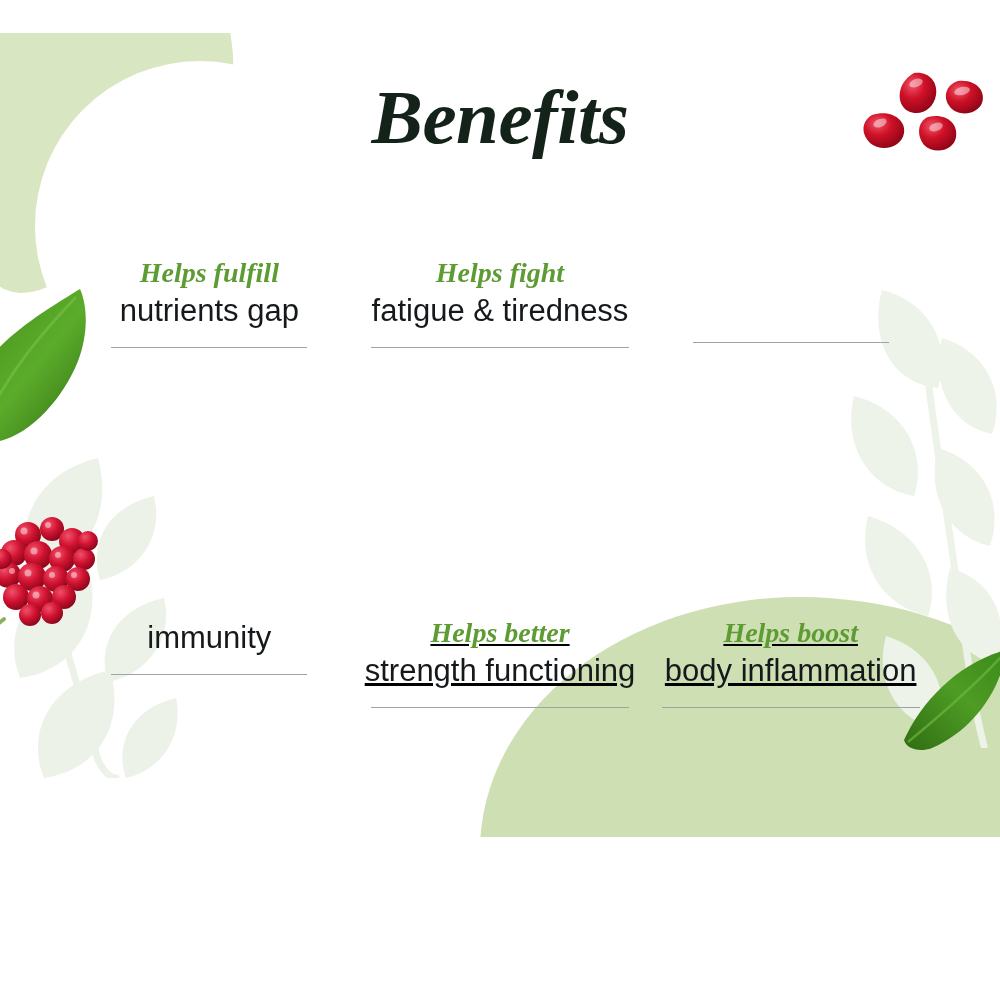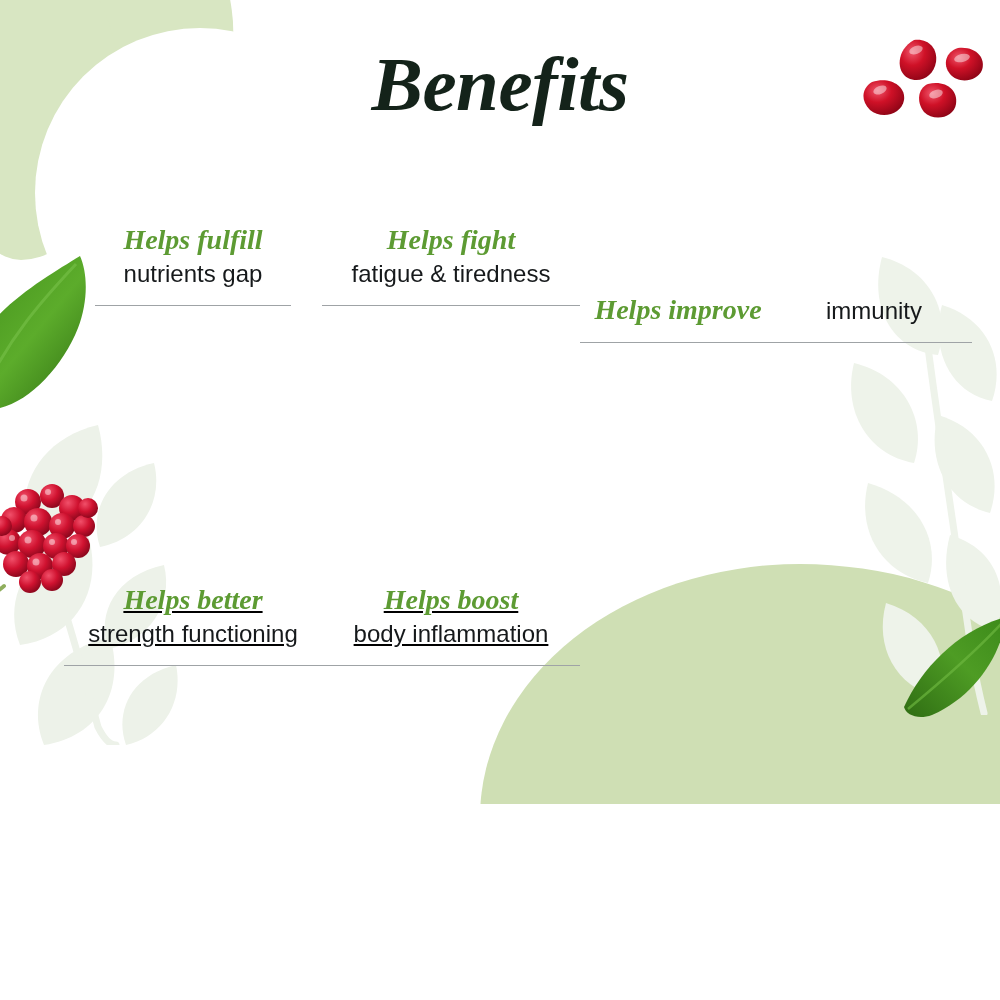--- a/index.html
+++ b/index.html
@@ -13,20 +13,21 @@
     font-family: "Liberation Sans", sans-serif;
     overflow: hidden;
   }
 
   #page {
     position: relative;
     width: 1000px;
     height: 804px;
     background: #ffffff;
     overflow: hidden;
+    margin-top: 33px;
   }
 
   
   .decor-layer {
     position: absolute;
     inset: 0;
     pointer-events: none;
   }
 
   
@@ -113,21 +114,21 @@
     color: #14231a;
     line-height: 1.05;
   }
 
   .benefits-grid {
     position: absolute;
     top: 205px;
     left: 64px;
     width: 872px;
     display: grid;
-    grid-template-columns: 1fr 1fr 1fr 1fr;
+    grid-template-columns: 1fr 1fr 1fr;
     grid-template-rows: 290px 290px 1fr;
     column-gap: 0px;
   }
 
   .benefit-item {
     display: flex;
     flex-direction: column;
     align-items: center;
     justify-content: flex-start;
   }
@@ -138,21 +139,21 @@
     font-weight: bold;
     font-size: 28px;
     color: #5d9b33;
     line-height: 1.18;
     white-space: nowrap;
   }
 
   .benefit-main {
     font-family: "Liberation Sans", sans-serif;
     font-weight: 400;
-    font-size: 24px;
+    font-size: 31px;
     color: #16191b;
     line-height: 1.3;
     margin-top: 2px;
     white-space: nowrap;
     text-align: center;
   }
 
   .benefit-divider {
     margin-top: 16px;
     width: 196px;
@@ -316,21 +317,20 @@
         <div class="benefit-divider"></div>
       </div>
 
       <div class="benefit-item r1 wide">
         <div class="benefit-lead">Helps fight</div>
         <div class="benefit-main">fatigue &amp; tiredness</div>
         <div class="benefit-divider"></div>
       </div>
 
       <div class="benefit-item r2">
-        <div class="benefit-lead">Helps improve</div>
         <div class="benefit-divider"></div>
       </div>
 
       <div class="benefit-item r2">
         <div class="benefit-main">immunity</div>
         <div class="benefit-divider"></div>
       </div>
 
       <div class="benefit-item r3 wide">
         <div class="benefit-lead">Helps better</div>

